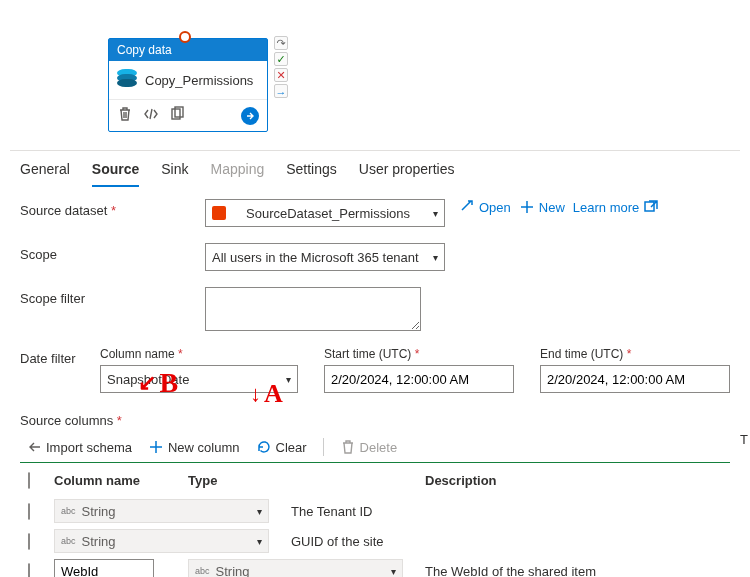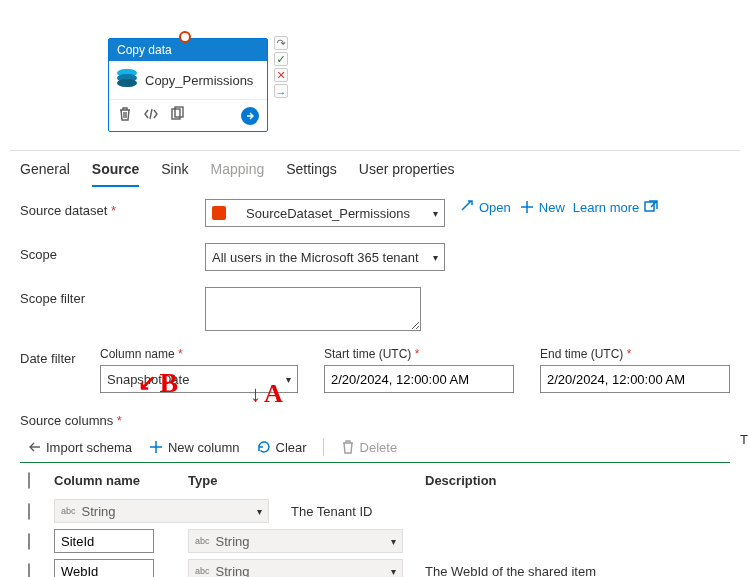--- a/index.html
+++ b/index.html
@@ -387,30 +387,30 @@
               <span>String</span>
             </span>
           <span class="chev">▾</span>
         </div>
       </div>
       <div class="col-desc">The Tenant ID</div>
     </div>
 
     <div class="trow">
       <div class="col-chk"><span class="chk"></span></div>
-      <div class="col-name"><input class="name-in" value="SiteId" style=""></div>
       <div class="col-type">
         <div class="type-pill">
           <span class="tl">
               <span class="abc">abc</span>
               <span>String</span>
             </span>
           <span class="chev">▾</span>
         </div>
       </div>
+      <div class="col-desc">GUID of the site</div>
     </div>
 
     <div class="trow">
       <div class="col-chk"><span class="chk"></span></div>
       <div class="col-name"><input class="name-in" value="WebId" style=""></div>
       <div class="col-type">
         <div class="type-pill">
           <span class="tl">
               <span class="abc">abc</span>
               <span>String</span>

